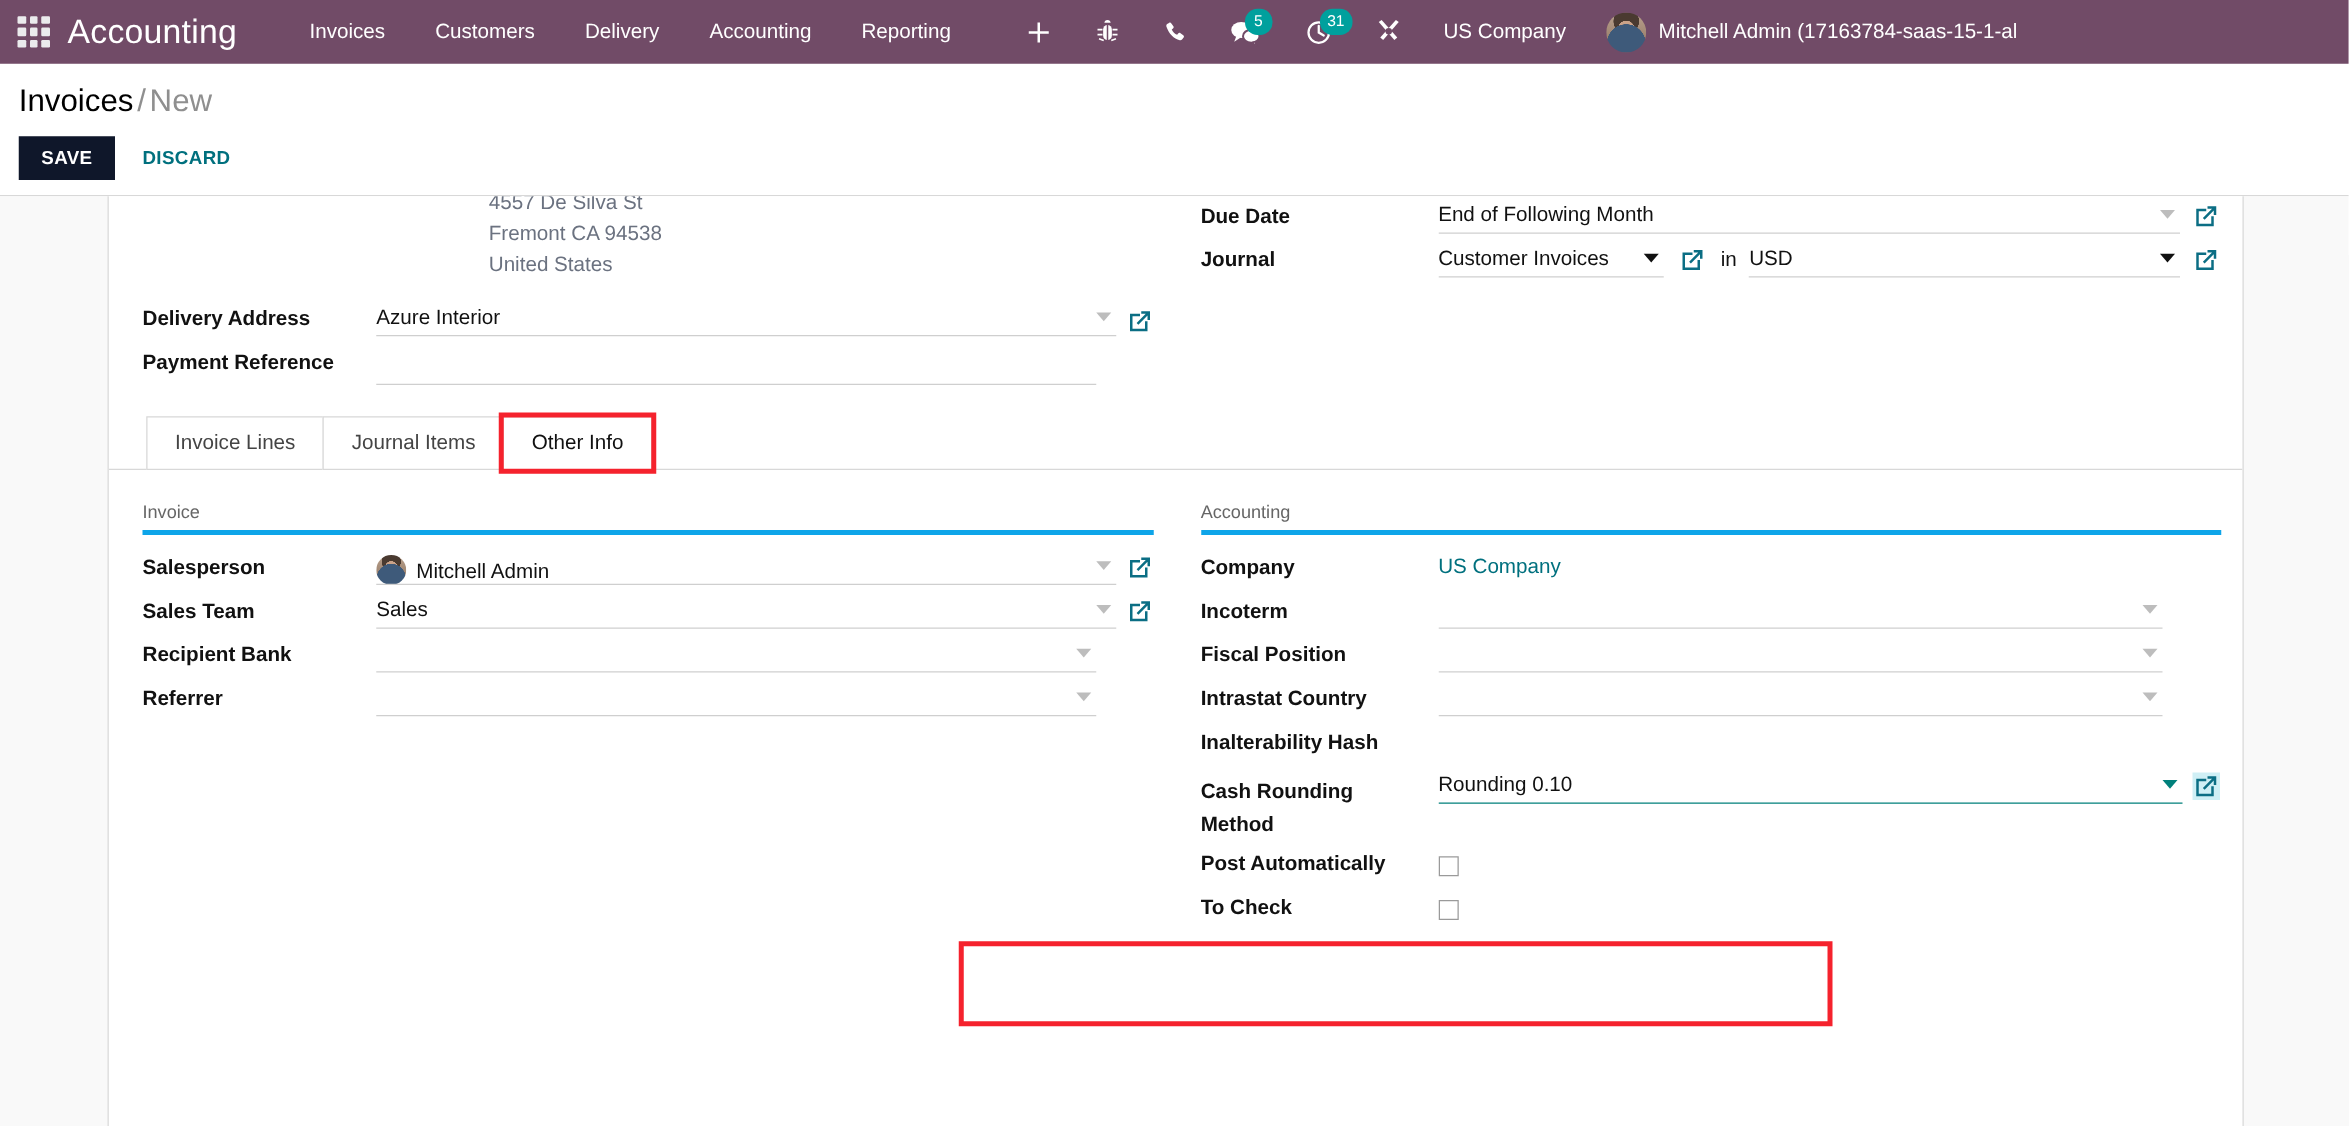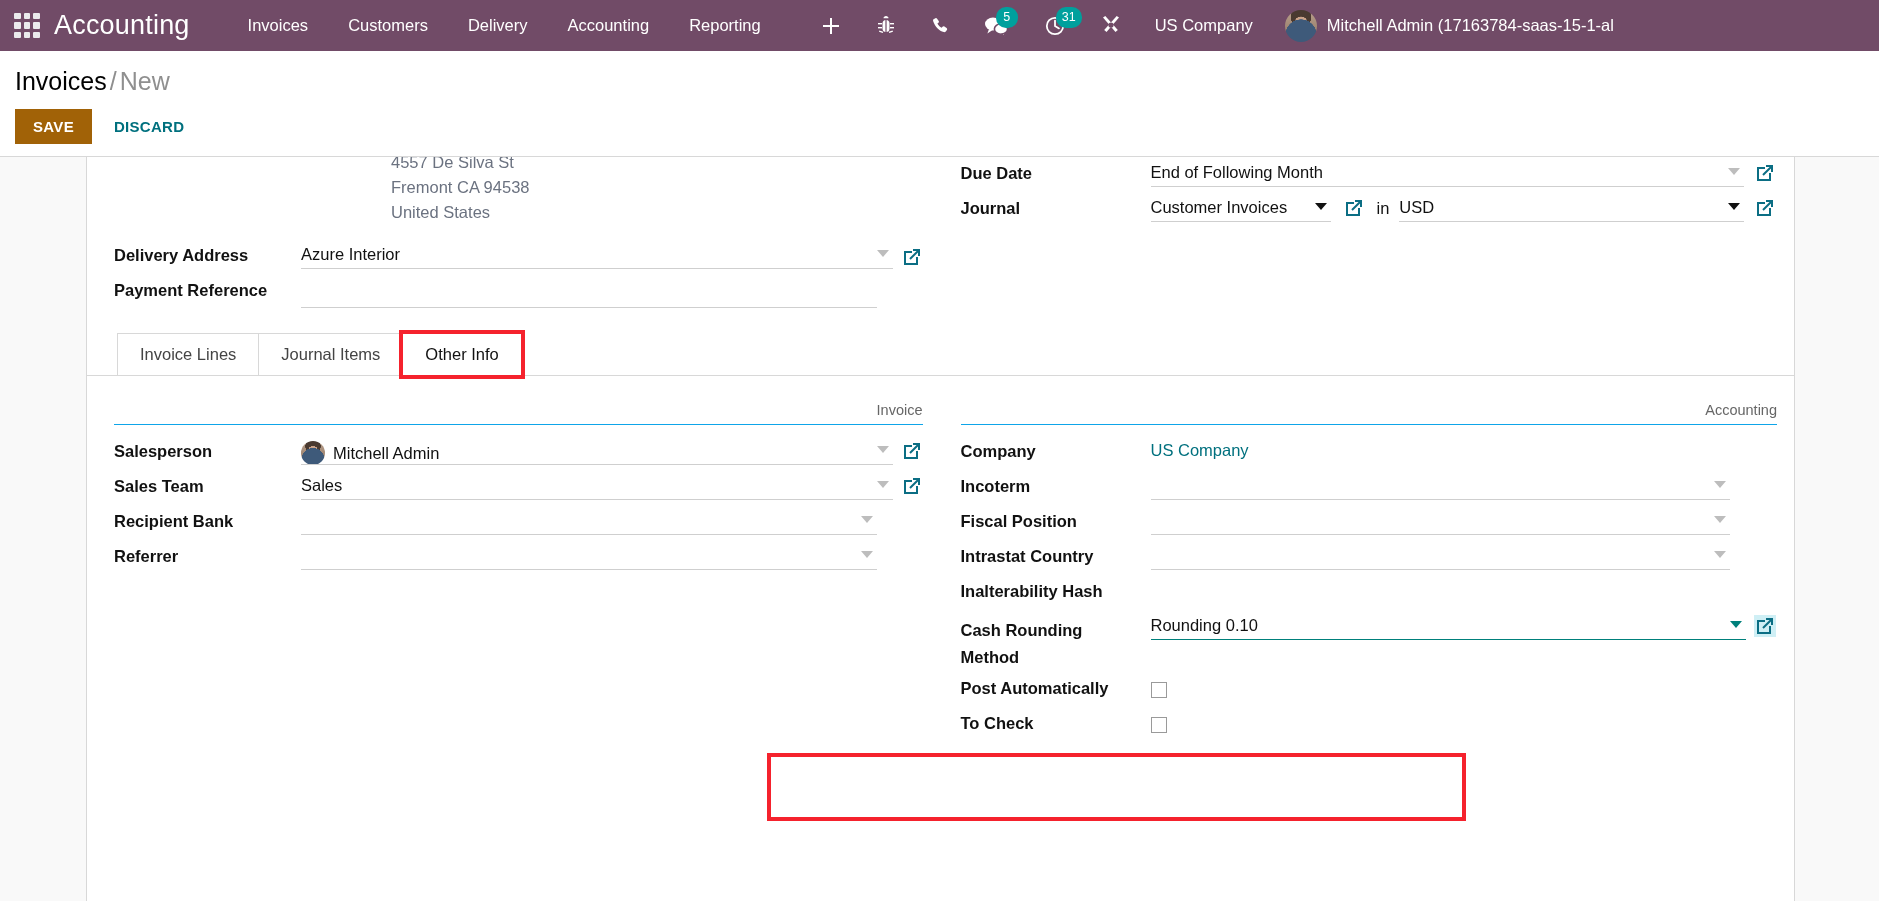--- a/index.html
+++ b/index.html
@@ -94,21 +94,21 @@
   .breadcrumb {
     font-size: 25px;
     padding-top: 16px;
     color: #7C7BAD;
   }
   .breadcrumb .crumb-link { color: #000000; cursor: pointer; }
   .breadcrumb .crumb-sep { color: #8f8f8f; margin: 0 3px; }
   .breadcrumb .crumb-active { color: #8f8f8f; }
   .cp-buttons { padding: 13px 0 12px 0; display: flex; align-items: center; }
   .btn-save {
-    background: #a16207;
+    background: #0f172a;
     color: #fff;
     border: none;
     font-size: 15px;
     font-weight: 700;
     letter-spacing: .3px;
     padding: 9px 18px;
     cursor: pointer;
     font-family: inherit;
   }
   .btn-discard {
@@ -220,23 +220,22 @@
     bottom: 0;
     border-bottom: 1px solid #d8d8d8;
     z-index: 1;
   }
 
   .tab-pane { padding-top: 26px; }
   .section-title {
     font-size: 14.5px;
     color: #666;
     padding-bottom: 6px;
-    border-bottom: 1px solid #0ea5e9;
+    border-bottom: 4px solid #0ea5e9;
     margin-bottom: 10px;
-    text-align: right;
   }
 
   .avatar-inline {
     width: 24px; height: 24px; border-radius: 50%;
     display: inline-block; vertical-align: -6px;
     margin-right: 8px;
     background:
       radial-gradient(circle at 50% 78%, #3e5a7a 0 52%, rgba(0,0,0,0) 53%),
       radial-gradient(circle at 50% 41%, #caa288 0 26%, rgba(0,0,0,0) 27%),
       radial-gradient(circle at 50% 22%, #4a3a30 0 34%, rgba(0,0,0,0) 35%),

